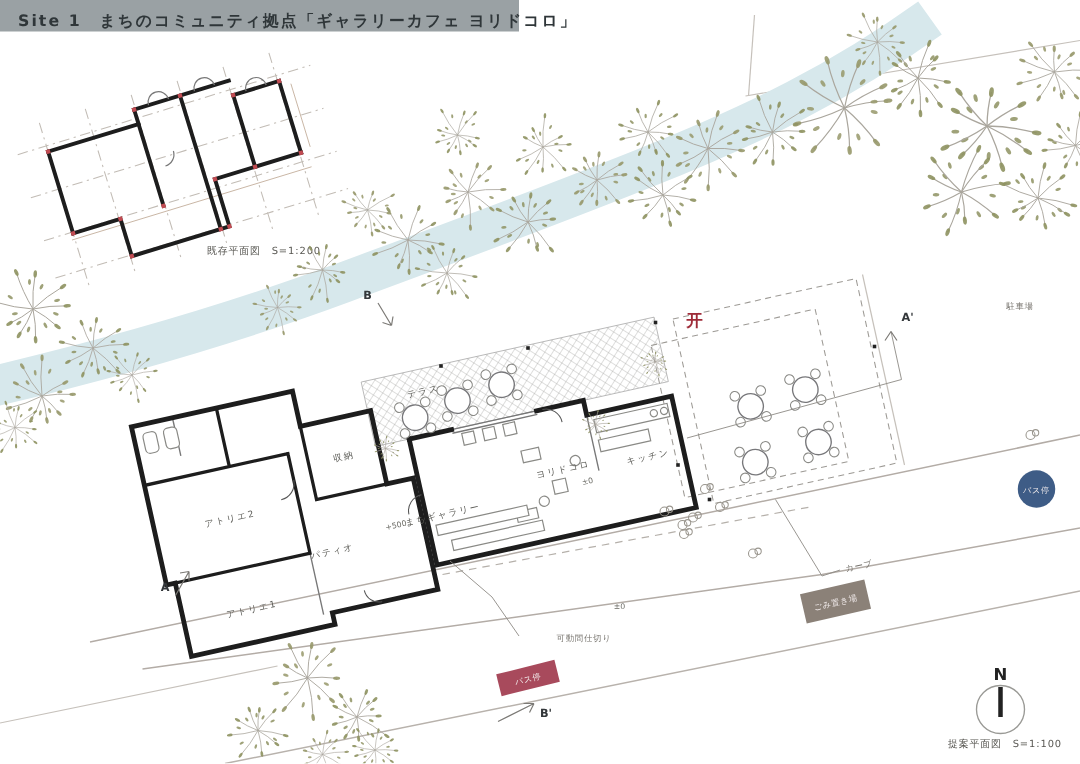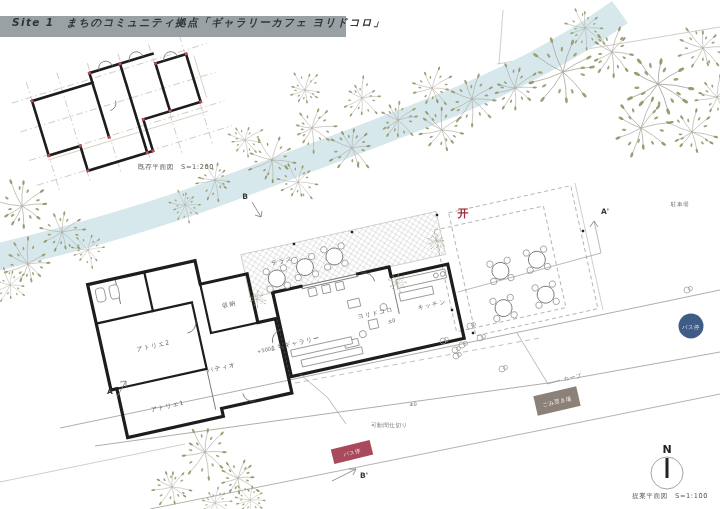--- a/index.html
+++ b/index.html
@@ -1,20 +1,20 @@
 <!DOCTYPE html>
 <html><head>
 <meta charset="utf-8">
 <style>
   html,body{margin:0;padding:0;background:#ffffff;}
   .stage{position:relative;width:720px;height:509px;overflow:hidden;background:#fff;
          font-family:"DejaVu Sans",sans-serif;}
   .stage svg{position:absolute;left:0;top:0;}
-  .hdr{position:absolute;left:0;top:16px;width:346px;height:21px;background:#9aa1a4;
-       display:flex;align-items:flex-start;z-index:5;font-style:italic;}
+  .hdr{position:absolute;left:0;top:0;width:346px;height:21px;background:#9aa1a4;
+       display:flex;align-items:flex-end;z-index:5;}
   .hdr span{color:#2f3639;font-size:10.5px;font-weight:bold;letter-spacing:0.13em;
             padding-left:12px;white-space:nowrap;}
   text{font-family:"DejaVu Sans",sans-serif;}
   .rm{fill:#5a5a55;font-size:6px;letter-spacing:1.2px;}
   .lvl{fill:#6a6a64;font-size:5.2px;}
   .cap{fill:#55544f;font-size:6.6px;letter-spacing:0.6px;}
   .ann{fill:#75726c;font-size:5.6px;letter-spacing:0.5px;}
   .sec{fill:#33373a;font-size:7.5px;font-weight:bold;}
   .boxtxt{fill:#f4eeee;font-size:5.4px;letter-spacing:0.5px;}
 </style>

